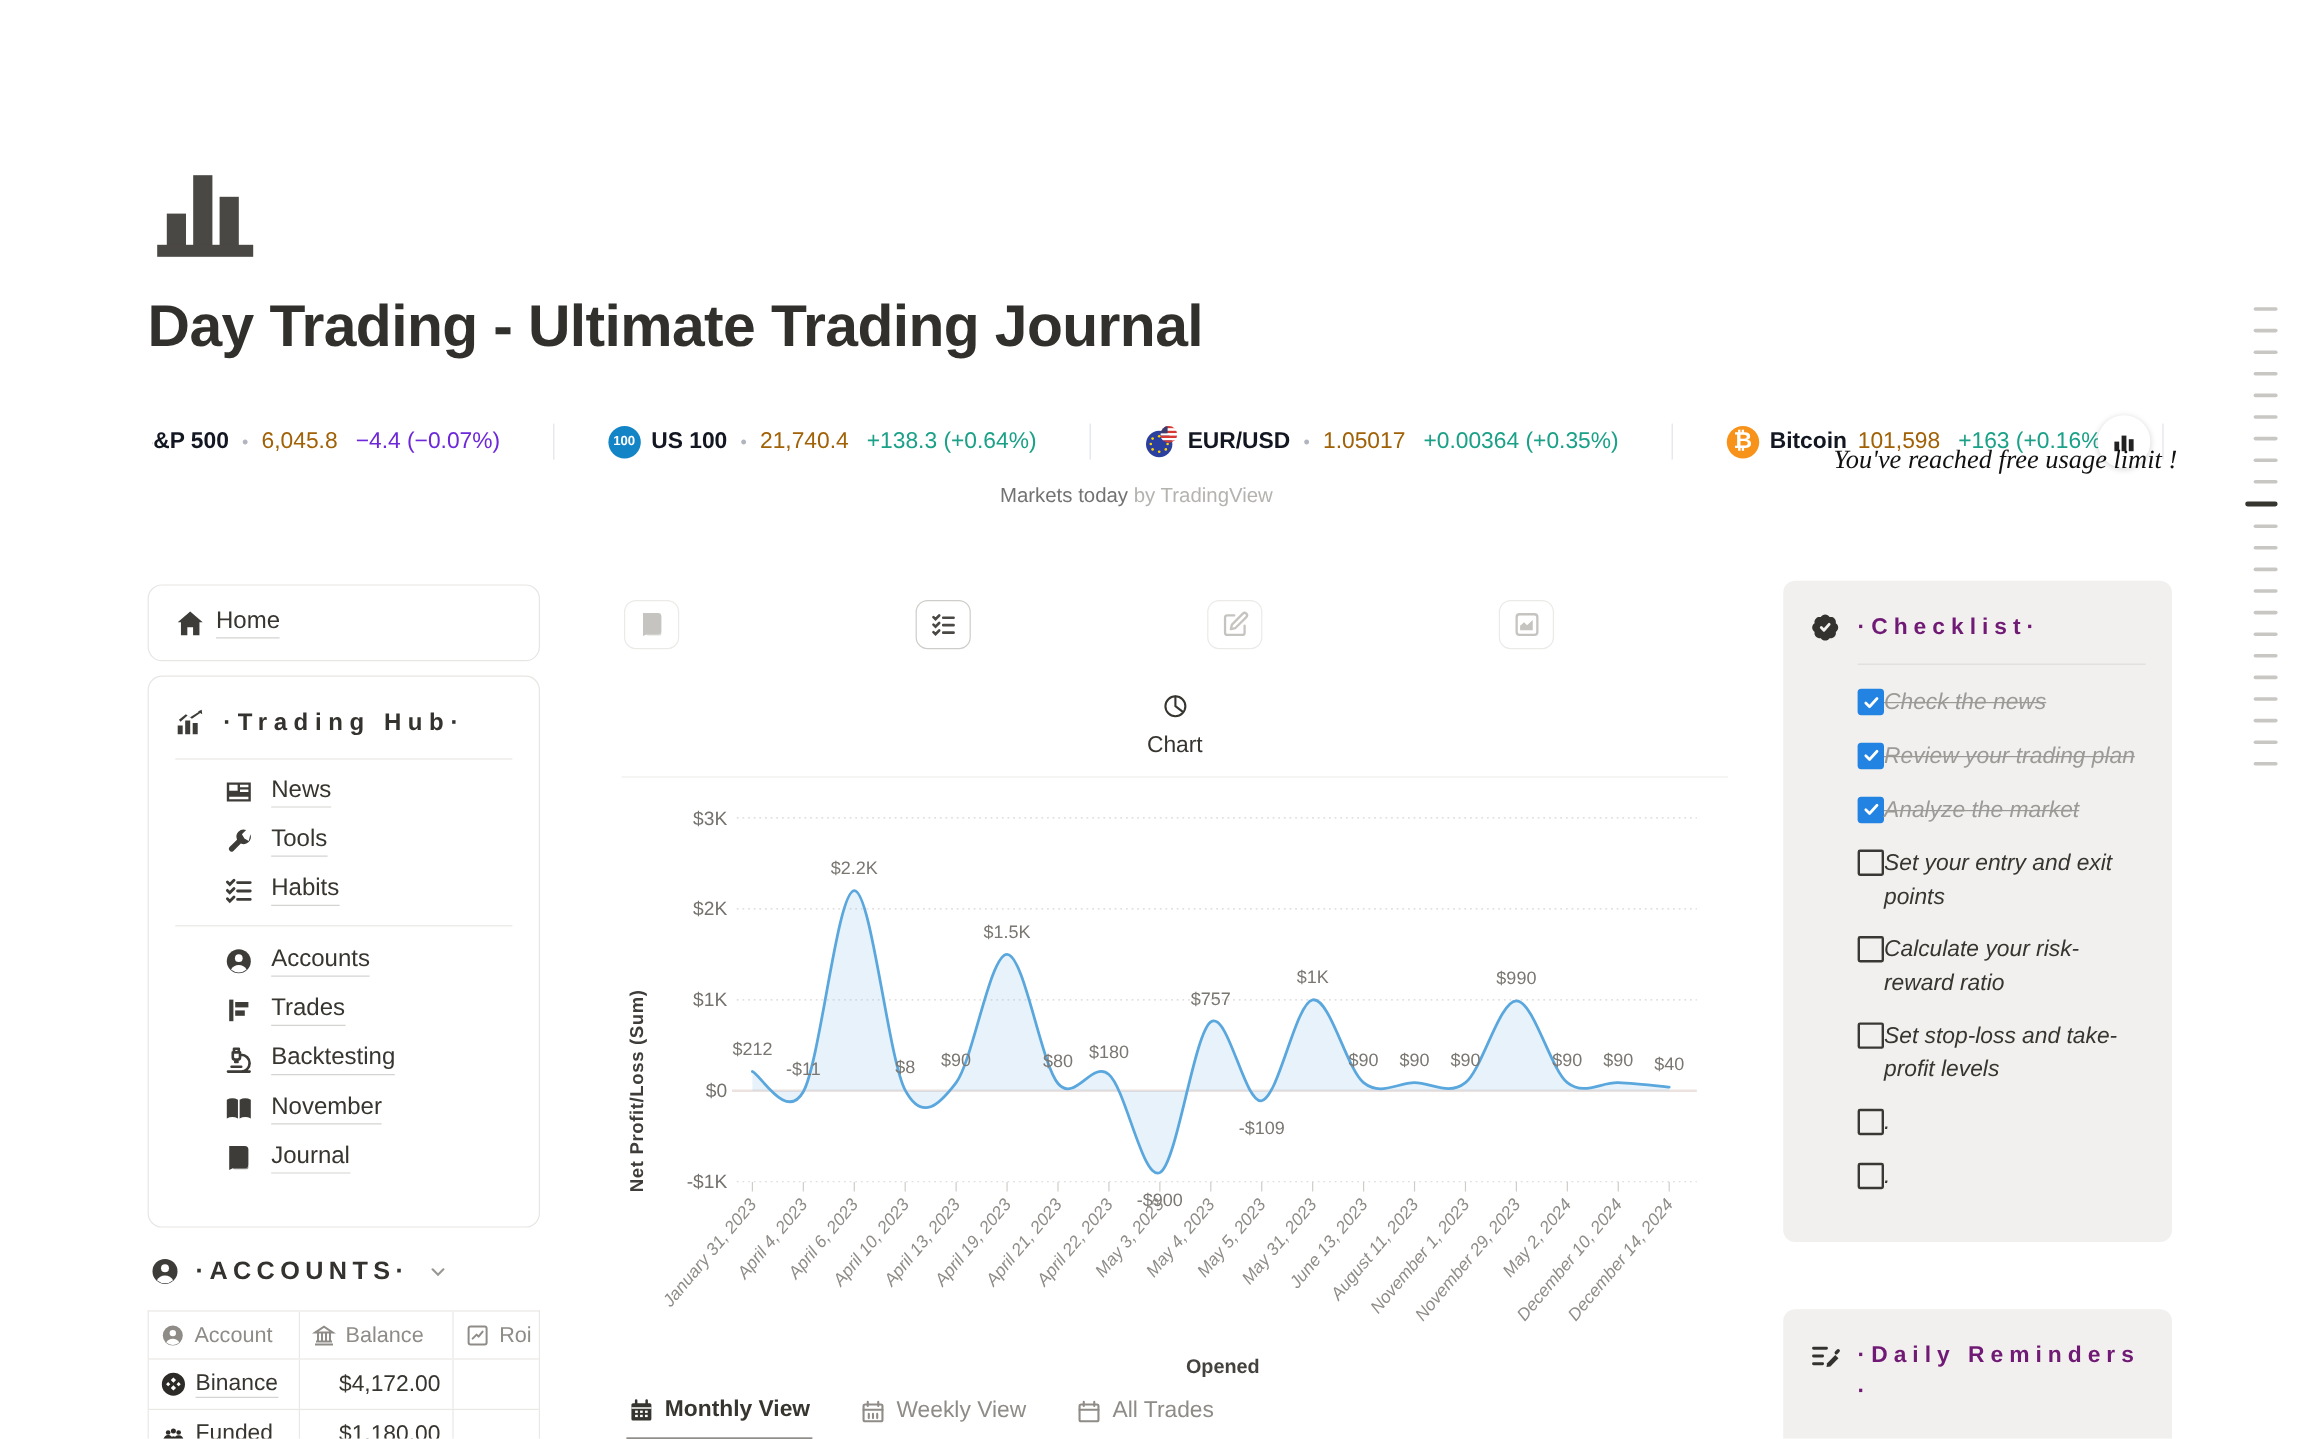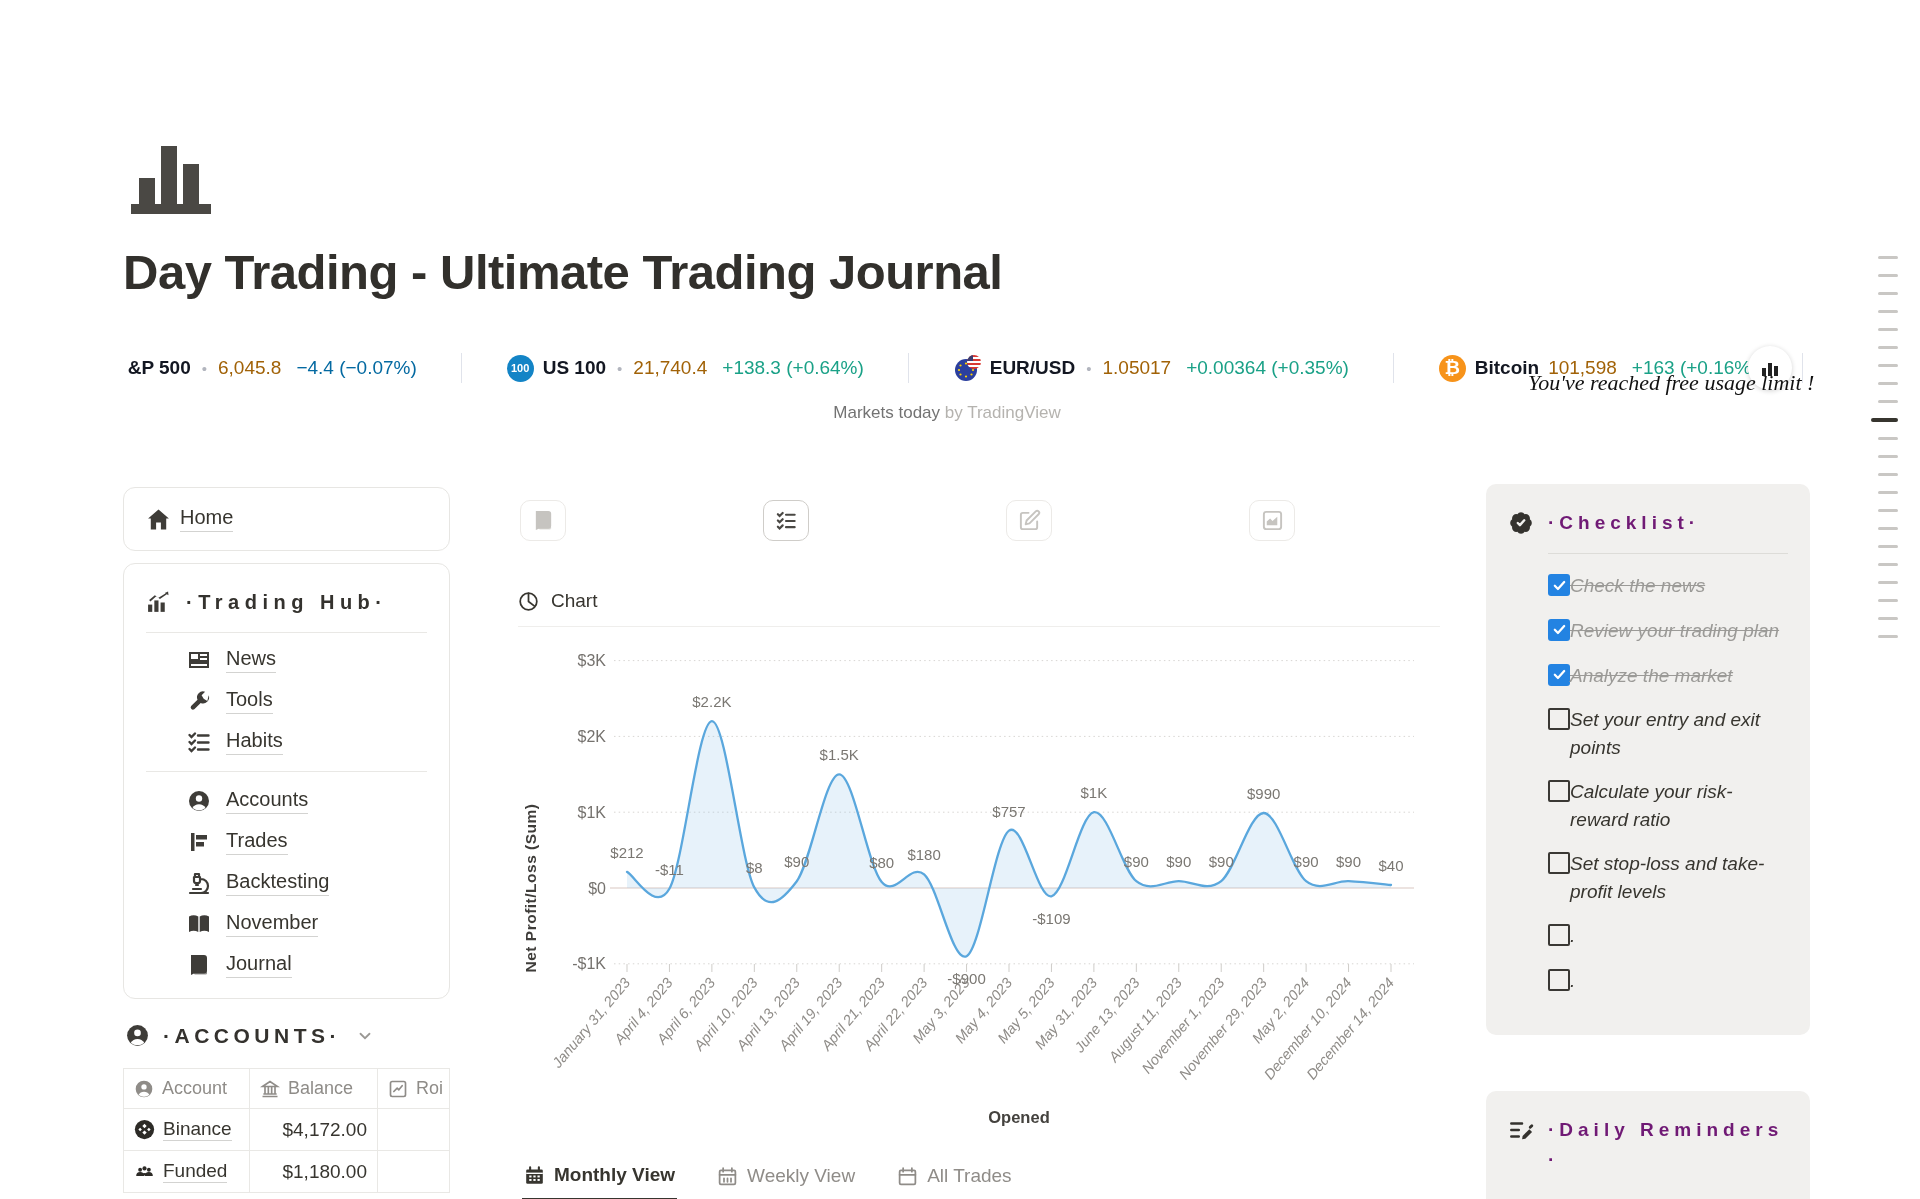--- a/index.html
+++ b/index.html
@@ -14,21 +14,21 @@
   
   .ticker { position:absolute; left:127px; top:347px; width:1676px; height:42px; display:flex; align-items:center; justify-content:space-between; font-size:19px; white-space:nowrap; }
   .tape-item { display:flex; align-items:center; gap:9px; }
   .tape-item.clipped { overflow:hidden; }
   .tape-item.clipped .clip-inner { display:flex; align-items:center; gap:9px; margin-left:-12px; }
   .tape-logo { width:27px; height:27px; border-radius:50%; flex:0 0 auto; display:flex; align-items:center; justify-content:center; }
   .tape-symbol { font-weight:700; color:#131722; }
   .tape-dot { color:#b2b5be; font-size:15px; margin:0 2px; }
   .tape-price { color:#a16207; }
   .tape-change { margin-left:6px; }
-  .tape-change.down { color:#0369a1; }
+  .tape-change.down { color:#6d28d9; }
   .tape-change.up { color:#1aa187; }
   .tape-divider { width:1px; height:30px; background:#e0e3eb; flex:0 0 auto; }
   .logo-us100 { background:#1384c6; color:#fff; font-size:11px; font-weight:700; }
   .logo-btc { background:#f7931a; color:#fff; font-size:19px; font-weight:700; }
 
   .ticker-caption { position:absolute; left:127px; top:403px; width:1640px; text-align:center; font-size:17px; color:#b5b3af; }
   .ticker-caption a { color:#737373; text-decoration:none; cursor:pointer; }
 
   
   .usage-banner { position:absolute; left:1528px; top:355px; font-family:"Liberation Serif", serif; font-style:italic; font-size:22px; color:#111; z-index:6;margin-top:15px; }
@@ -40,21 +40,21 @@
   .outline-dash.active { width:27px; height:4px; background:#37352f; }
 
   
   .sidebar { position:absolute; left:123px; top:487px; width:327px; }
   .side-card { background:#fff; border:1px solid #e7e6e3; border-radius:12px; }
   .card-home { padding:18px 22px; }
   .home-row { display:flex; align-items:flex-end; gap:9px; }
   .side-icon { width:25px; height:25px; color:#3e3c38; flex:0 0 auto; }
   .nav-label { font-size:20px; color:#37352f; border-bottom:1px solid rgba(55,53,47,0.22); padding-bottom:2px; cursor:pointer; }
 
-  .card-hub { margin-top:12px; padding:26px 22px 20px 22px; }
+  .card-hub { margin-top:12px; padding:26px 22px 44px 22px; }
   .hub-header { display:flex; align-items:center; gap:15px; }
   .spaced-title { font-size:20px; font-weight:700; letter-spacing:5.5px; color:#34322e; }
   .hub-divider { height:1px; background:#e9e8e5; margin:17px 0 14px 0; }
   .hub-items { padding-left:41px; }
   .hub-item { display:flex; align-items:center; gap:15px; margin-bottom:15px; cursor:pointer; }
   .hub-item:last-child { margin-bottom:0; }
   .hub-item .side-icon { width:24px; height:24px; }
   .group-divider { height:1px; background:#e9e8e5; margin:16px 0 16px 0; }
 
   .accounts-header { display:flex; align-items:center; gap:13px; margin:24px 0 0 2px; }
@@ -75,21 +75,21 @@
   .acct-link { border-bottom:1px solid rgba(55,53,47,0.22); cursor:pointer; }
   .balance-val { color:#37352f; }
 
   
   .main-col { position:absolute; left:518px; top:500px; width:922px; }
   .toolbar { position:relative; height:44px; }
   .tool-btn { position:absolute; top:0; width:46px; height:41px; border:1px solid #eceae7; border-radius:10px; background:#fff; display:flex; align-items:center; justify-content:center; color:#c6c4c0; cursor:pointer; }
   .tool-btn.active { border-color:#cfcdc9; color:#4a4844; }
   .tool-btn svg { width:23px; height:23px; }
 
-  .section-header { display:flex; align-items:center; gap:12px; margin-top:46px; color:#37352f; }
+  .section-header { display:flex; align-items:center; gap:12px; margin-top:34px; color:#37352f;flex-direction:column; }
   .section-header svg { width:21px; height:21px; color:#37352f; }
   .section-title { font-size:19px; }
   .section-divider { height:1px; background:#efeeec; margin-top:14px; }
 
   #chart-svg { display:block; margin-top:0px; }
   #chart-svg text { font-family:"Liberation Sans", sans-serif; }
 
   .tabs { position:absolute; left:0; top:658px; width:922px; border-bottom:1px solid #e9e8e5; display:flex; gap:38px; padding-left:4px; }
   .tab { display:flex; align-items:center; gap:9px; font-size:19px; color:#8f8c88; padding:6px 2px 12px 2px; cursor:pointer; }
   .tab svg { width:21px; height:21px; }

